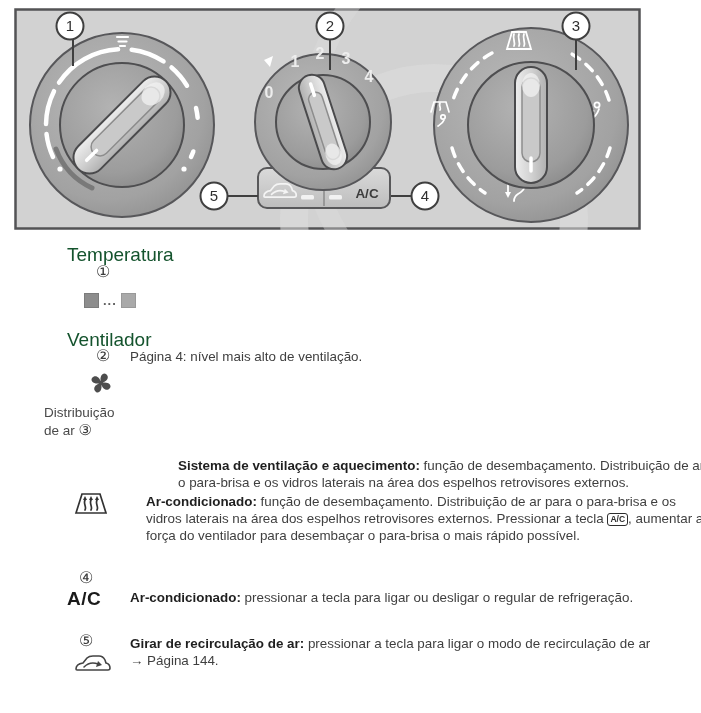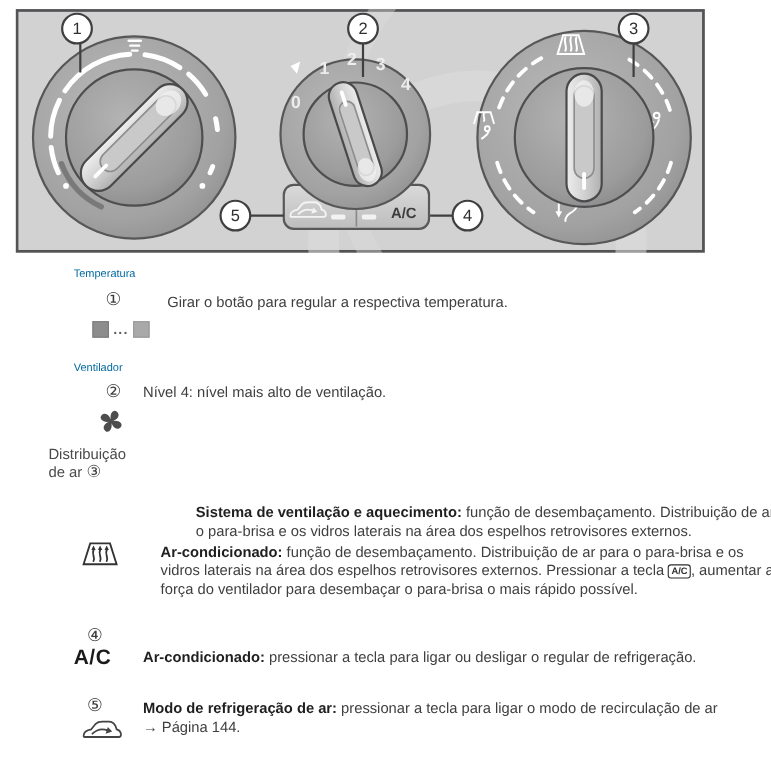--- a/index.html
+++ b/index.html
@@ -1,20 +1,20 @@
 <!DOCTYPE html>
 <html><head>
 <meta charset="utf-8">
 <style>
   html,body{margin:0;padding:0;background:#ffffff;}
   #page{position:relative;width:701px;height:713px;background:#ffffff;overflow:hidden;
         font-family:"Liberation Sans",sans-serif;color:#3f3f3f;}
   #panel-illustration{position:absolute;left:14px;top:8px;}
   .abs{position:absolute;}
-  .h-label{font-size:10px;color:#0369a1;}
+  .h-label{font-size:19px;color:#14532d;}
   .body{font-size:13.4px;line-height:17px;color:#3f3f3f;}
   .bold-lead{font-weight:700;color:#1f1f1f;}
   .circ-num{font-size:16px;color:#3c3c3c;}
   .circ-num-inline{font-size:15px;color:#3c3c3c;}
   .sq{display:inline-block;width:13px;height:13px;vertical-align:middle;}
   .sq1{background:#8d8d8d;border:1px solid #7c7c7c;}
   .sq2{background:#a9a9a9;border:1px solid #999;}
   .dots{display:inline-block;margin:0 4px;color:#5f5f5f;font-weight:700;vertical-align:middle;font-size:13px;letter-spacing:1px;}
   .dist-label{width:88px;font-size:13.5px;color:#4a4a4a;line-height:17px;}
   .keycap{display:inline-block;border:1px solid #2d2d2d;border-radius:3px;padding:0 2px;
@@ -181,29 +181,28 @@
       <g>
         <line x1="214" y1="188" x2="244" y2="188" stroke="#3f3f3f" stroke-width="2"></line>
         <circle cx="200" cy="188" r="13.5" fill="#ffffff" stroke="#3f3f3f" stroke-width="2"></circle>
         <text x="200" y="193">5</text>
       </g>
     </g>
   </svg>
 
   <div class="abs h-label" style="left:67px;top:244px;">Temperatura</div>
   <div class="abs circ-num" style="left:96px;top:262px;">①</div>
-  <div class="abs body" style="left:152px;top:266px;">Girar o botão para regular a respectiva temperatura.</div>
   <div class="abs" style="left:84px;top:291px;">
     <span class="sq sq1"></span><span class="dots">...</span><span class="sq sq2"></span>
   </div>
 
   <div class="abs h-label" style="left:67px;top:329px;">Ventilador</div>
   <div class="abs circ-num" style="left:96px;top:346px;">②</div>
   <div class="abs body" style="left:130px;top:348px;width:567px;">
-    <span class="l2">Nível 4: nível mais alto de ventilação.</span>
+    <span class="l2">Página 4: nível mais alto de ventilação.</span>
   </div>
   <svg class="abs" style="left:89px;top:371px;" width="24" height="24" viewBox="0 0 24 24">
     <g fill="#4d4d4d">
       <path d="M12 12 C18 11 21 6 17 3 C14 1 10 5 12 12 Z"></path>
       <path d="M12 12 C13 18 18 21 21 17 C23 14 19 10 12 12 Z"></path>
       <path d="M12 12 C6 13 3 18 7 21 C10 23 14 19 12 12 Z"></path>
       <path d="M12 12 C11 6 6 3 3 7 C1 10 5 14 12 12 Z"></path>
       <circle cx="12" cy="12" r="2.3"></circle>
     </g>
   </svg>
@@ -242,17 +241,17 @@
 
   <div class="abs circ-num" style="left:79px;top:631px;">⑤</div>
   <svg class="abs" style="left:74px;top:653px;" width="38" height="20" viewBox="0 0 38 20">
     <g fill="none" stroke="#444444" stroke-width="1.6" stroke-linecap="round" transform="translate(1,1)">
       <path d="M1 15 Q1 10 8 9 L12 4 Q14 2 18 2 L24 2 Q28 2 30 6 L31 9 Q35 10 35 14 Q35 16 33 16 L2 16 Q1 16 1 15 Z"></path>
       <path d="M9 13 Q15 7 23 10"></path>
       <polygon points="23,7 27,11 21,13" fill="#444444" stroke="none"></polygon>
     </g>
   </svg>
   <div class="abs body" style="left:130px;top:635px;width:575px;">
-    <span class="bold-lead">Modo de refrigeração de ar:</span><span> pressionar a tecla para ligar o modo de recirculação de ar</span>
+    <span class="bold-lead">Girar de recirculação de ar:</span><span> pressionar a tecla para ligar o modo de recirculação de ar</span>
     <span class="l2">→ Página 144.</span>
   </div>
 
 </div>
 
 </body></html>

